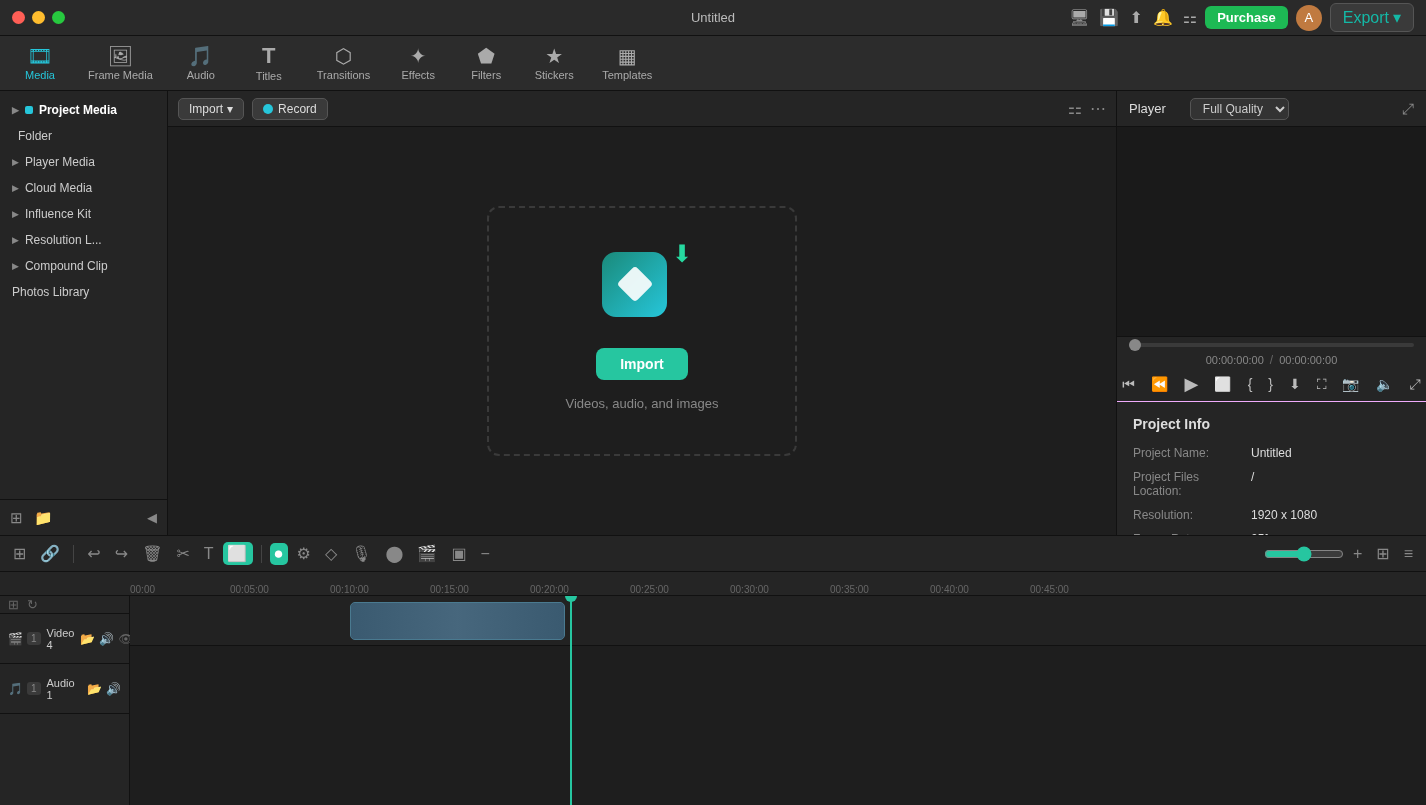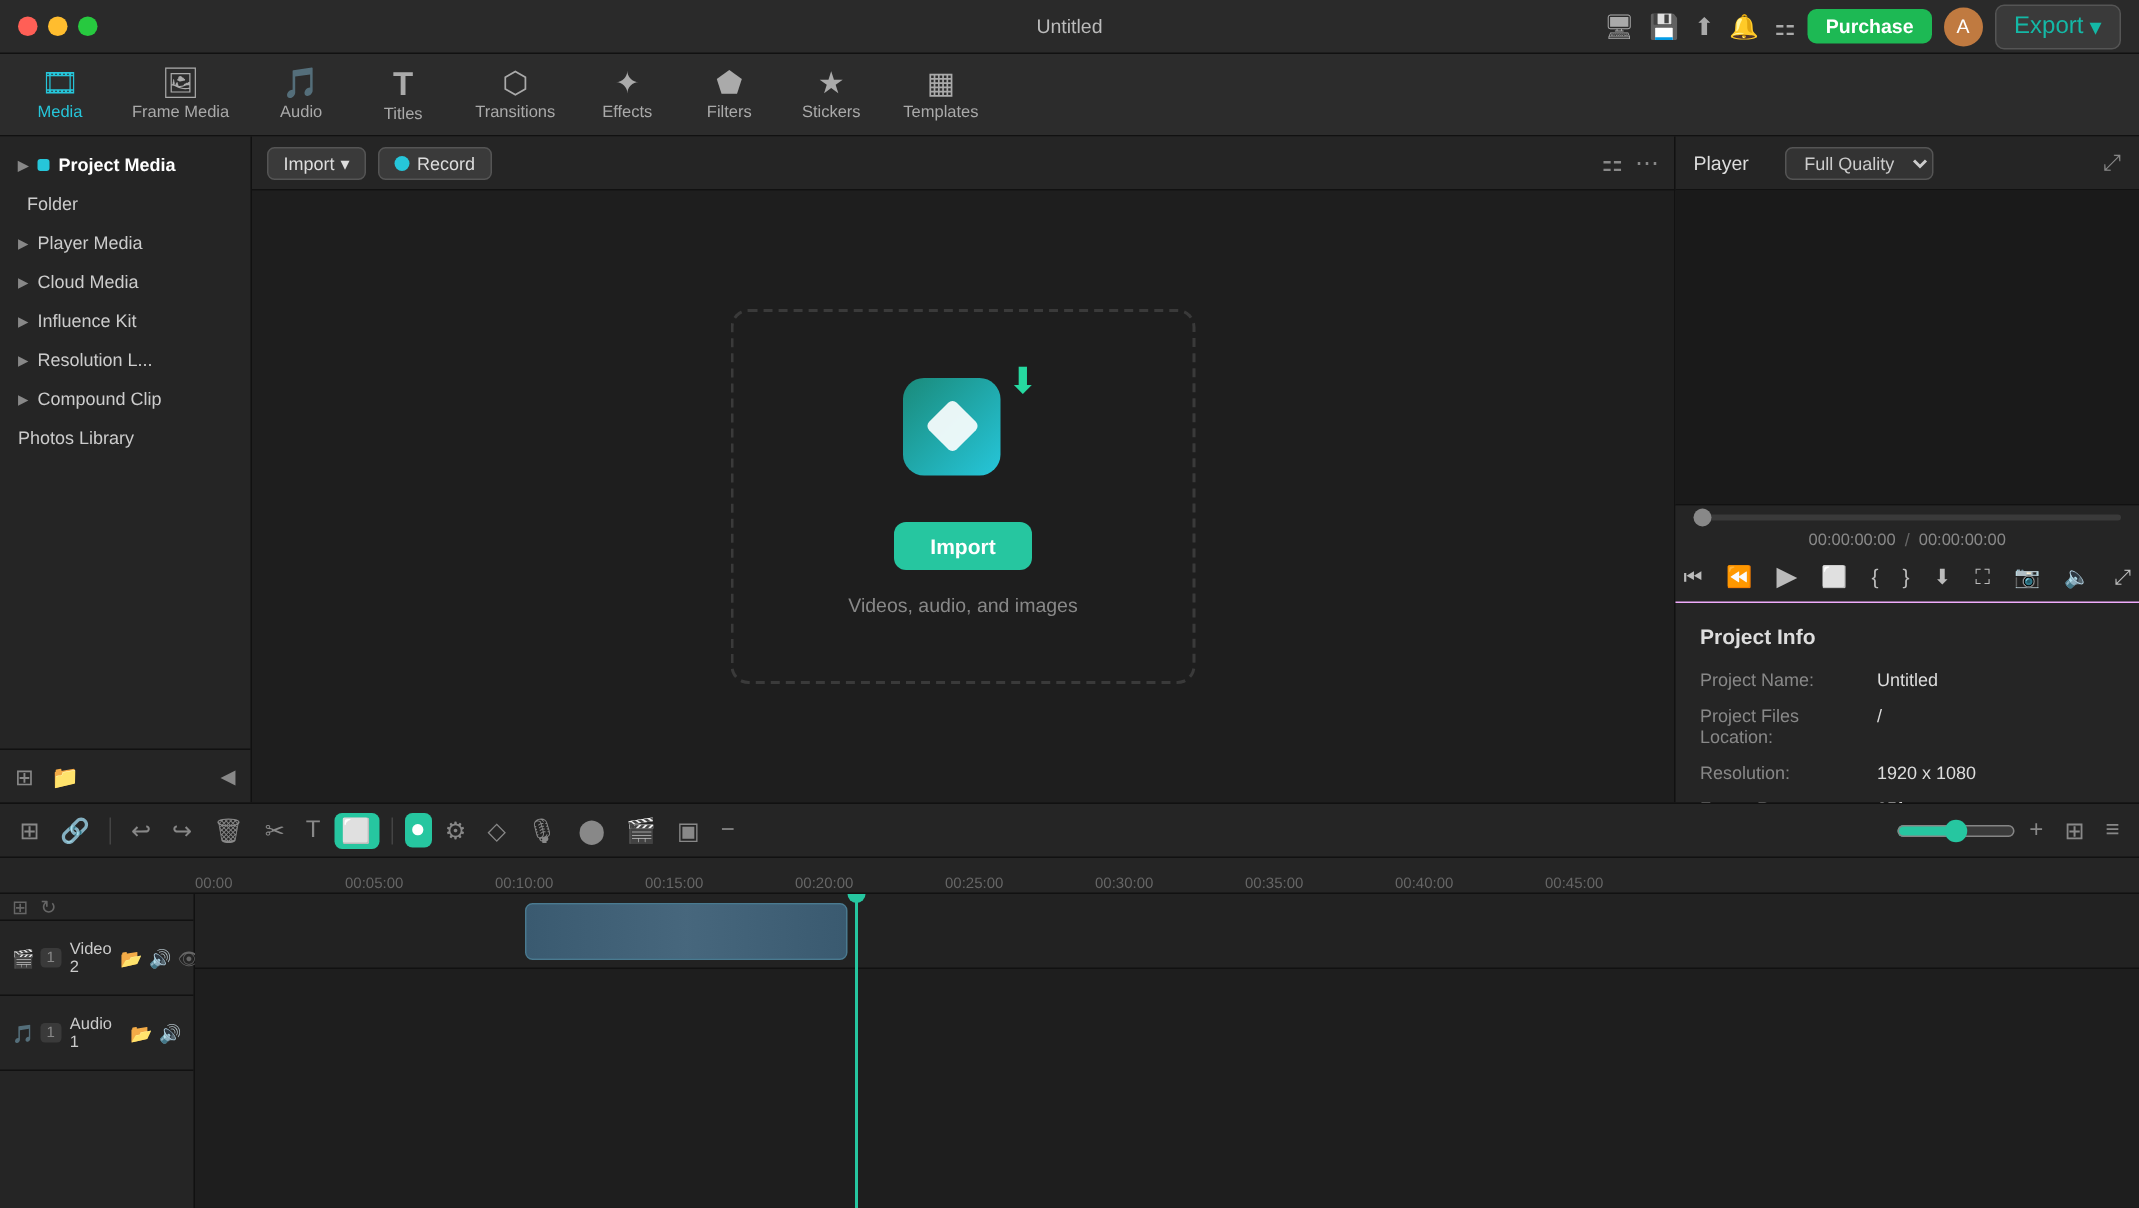--- a/index.html
+++ b/index.html
@@ -899,21 +899,21 @@
       <div style="height:18px; display:flex; align-items:center; padding:0 8px; gap:8px; border-bottom:1px solid #111;">
         <span style="color:#666;font-size:13px;cursor:pointer;">⊞</span>
         <span style="color:#666;font-size:13px;cursor:pointer;">↻</span>
       </div>
 
       <div class="track-label-row">
         <div class="track-label-icons">
           <span>🎬</span>
           <span class="track-num">1</span>
         </div>
-        <span class="track-name">Video 2</span>
+        <span class="track-name">Video 4</span>
         <div style="margin-left:auto;display:flex;gap:4px;align-items:center;">
           <span style="color:#666;font-size:12px;cursor:pointer;">📂</span>
           <span style="color:#666;font-size:12px;cursor:pointer;">🔊</span>
           <span style="color:#666;font-size:12px;cursor:pointer;">👁</span>
         </div>
       </div>
 
       <div class="track-label-row">
         <div class="track-label-icons">
           <span>🎵</span>

